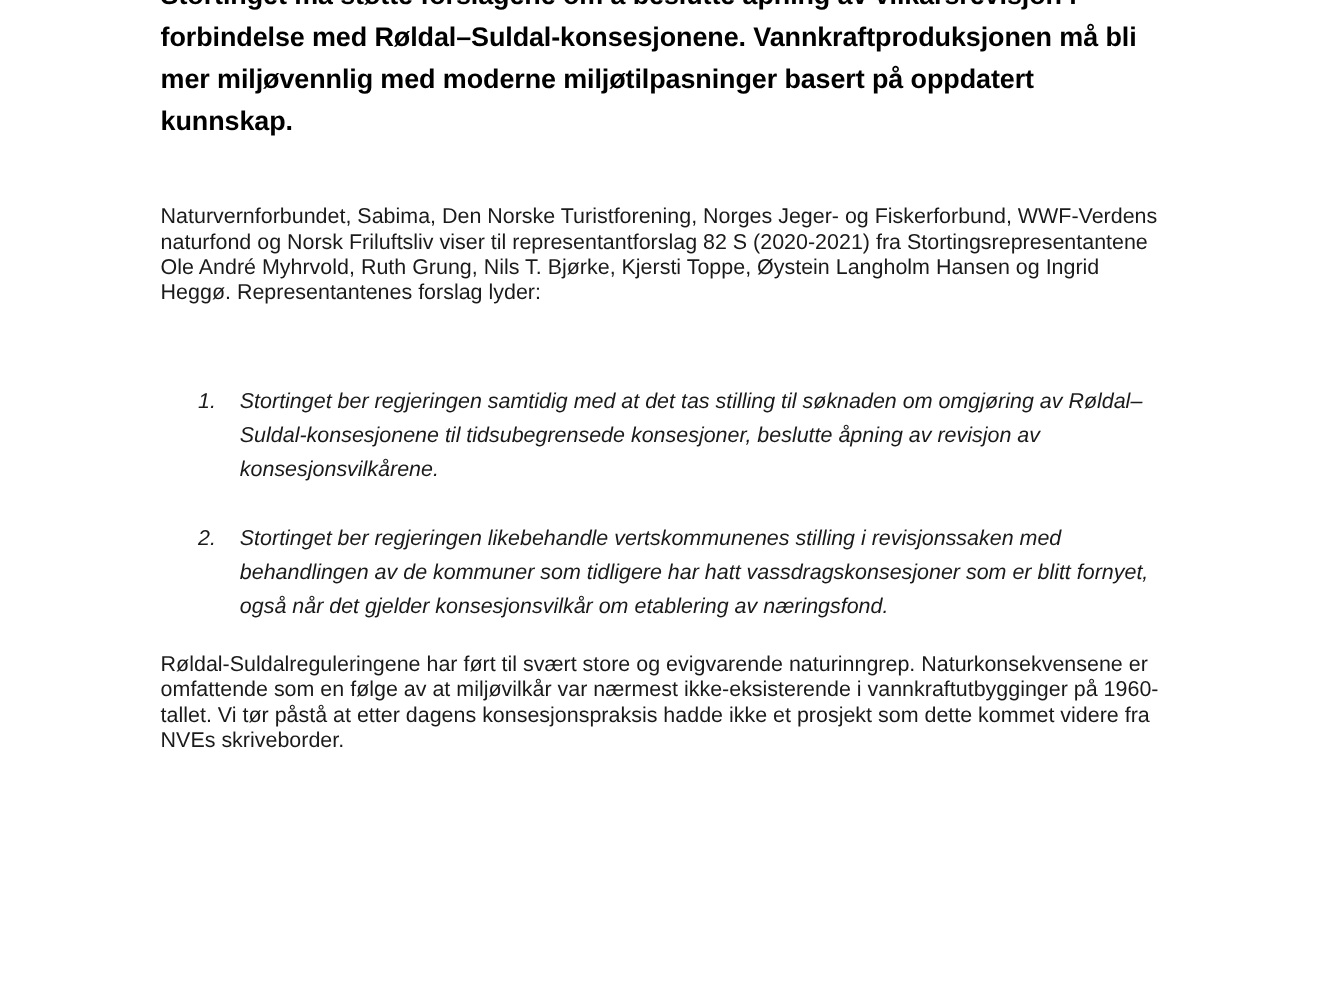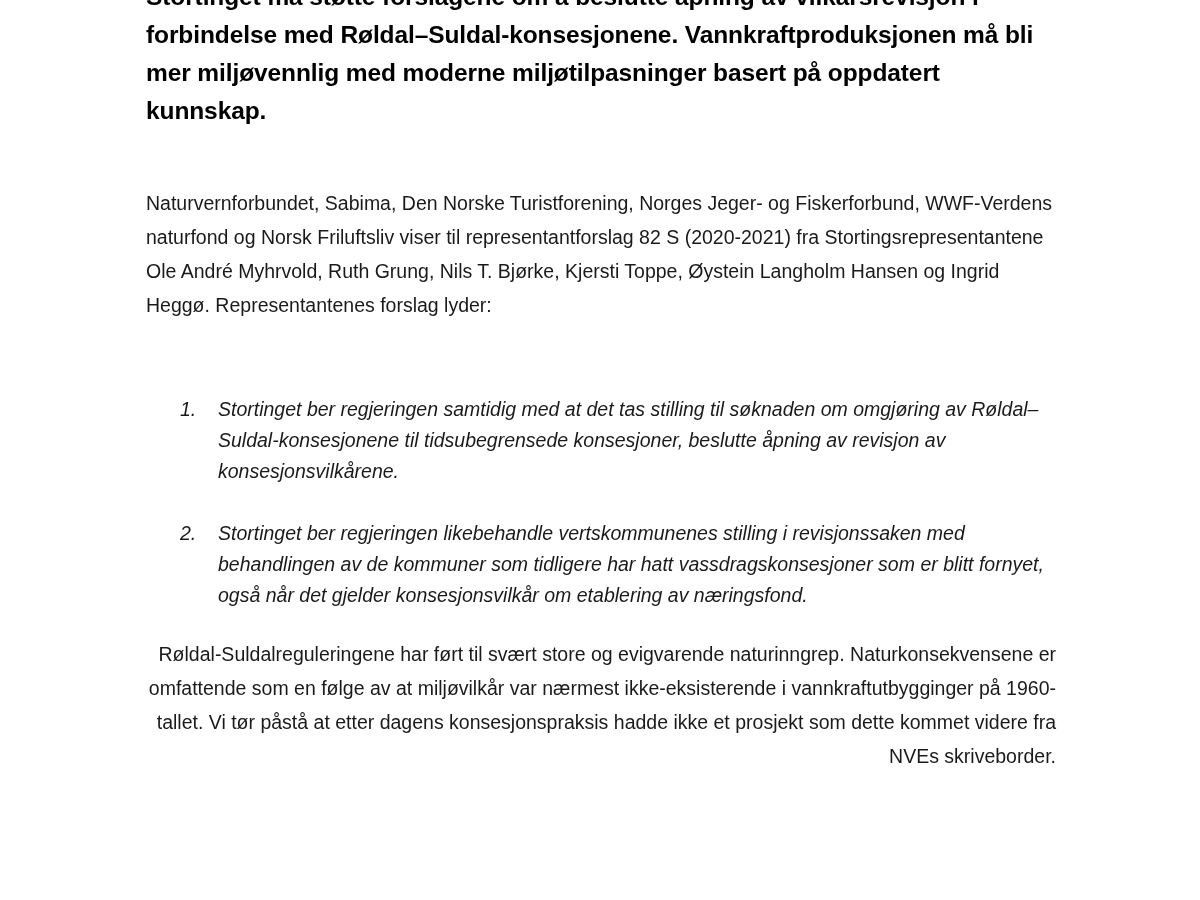--- a/index.html
+++ b/index.html
@@ -41,21 +41,21 @@
     letter-spacing: -0.1px;
     color: #000000;
     
     margin-top: -22px;
   }
 
   
   .body-para {
     margin: 0;
     font-size: 19.5px;
-    line-height: 34px;
+    line-height: 23px;
     font-weight: 400;
     color: #1a1a1a;
   }
 
   .para-intro {
     margin-top: 56px;
   }
 
   
   .proposal-list {
@@ -96,21 +96,20 @@
     margin: 0;
     margin-top: 73px;
     font-size: 19.5px;
     line-height: 31px;
     font-weight: 700;
     color: #000000;
   }
 
   .para-closing {
     margin-top: 26px;
-    text-align: right;
   }
 
   .para-cut {
     margin-top: 26px;
   }
 
   
   .clipped-bottom {
     max-height: 14px;
     overflow: hidden;

